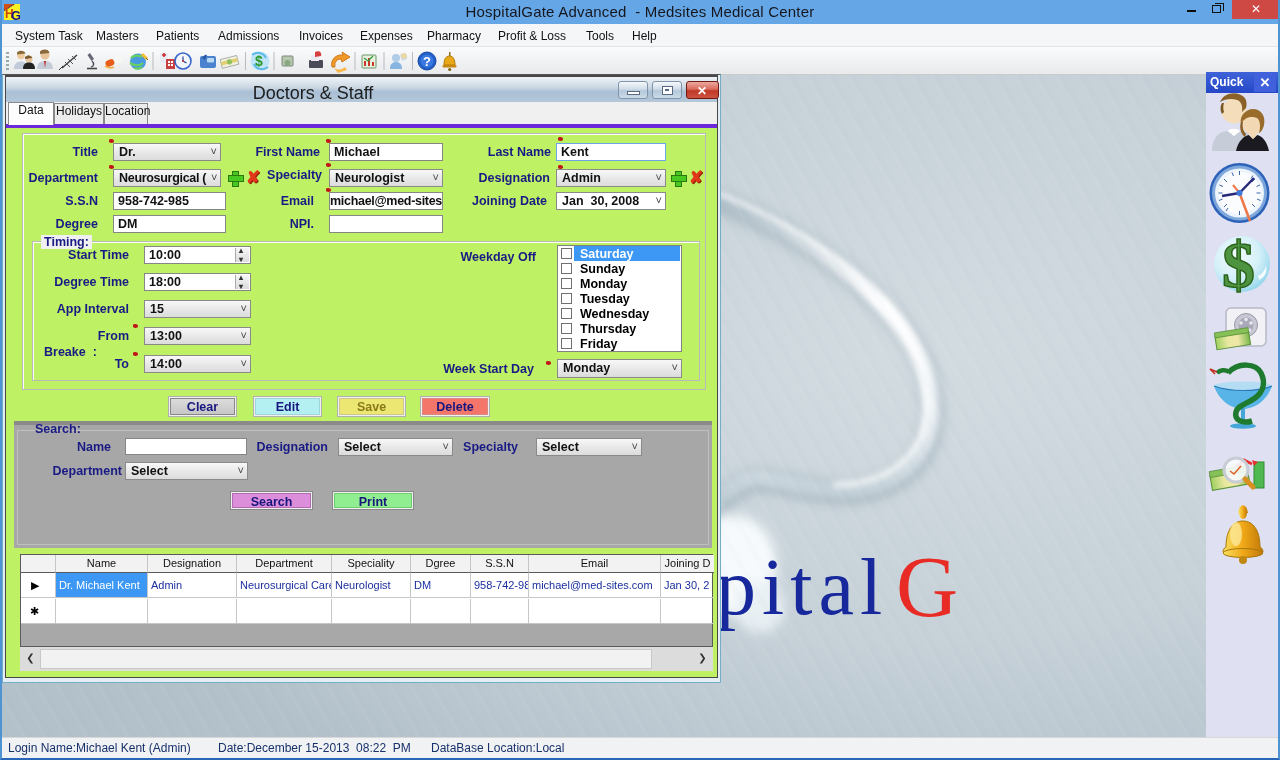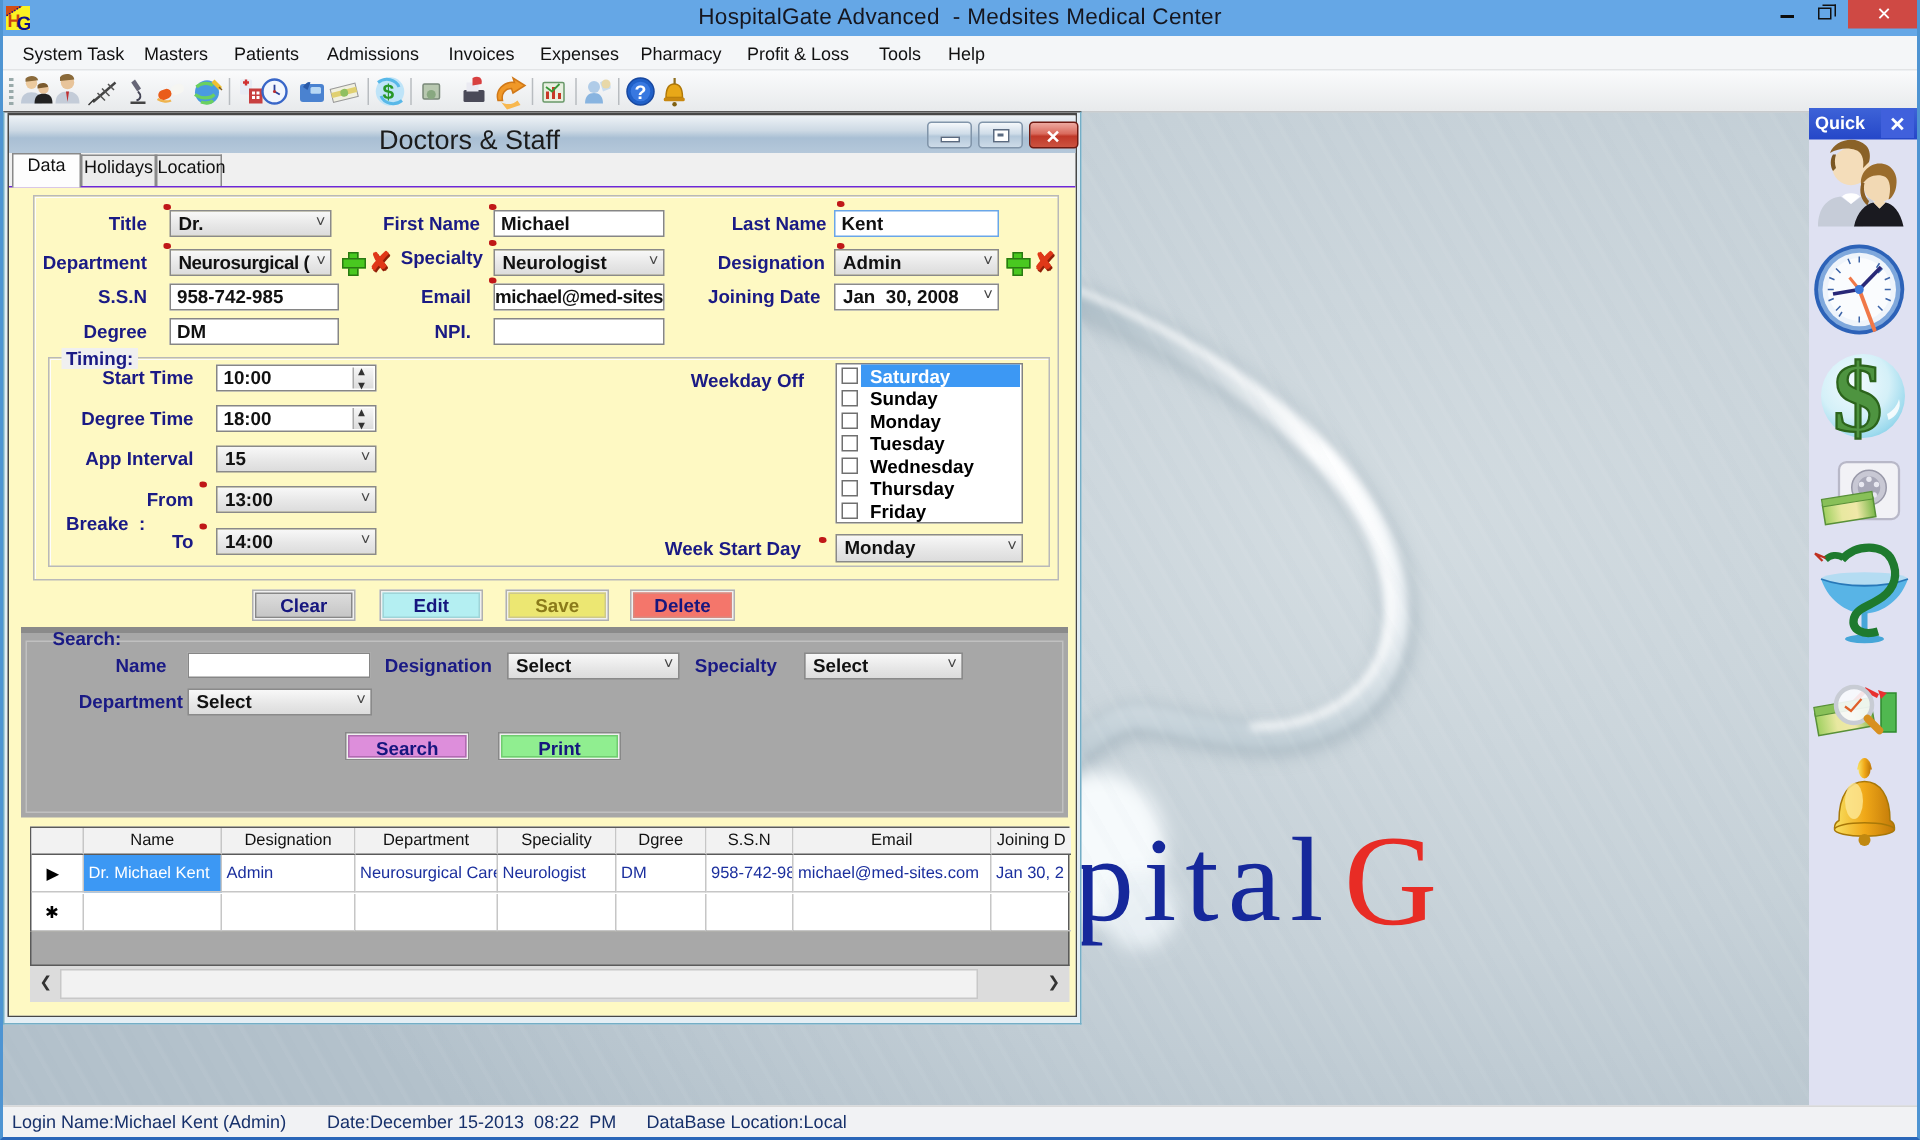--- a/index.html
+++ b/index.html
@@ -52,21 +52,21 @@
 #dbclose { left:680px; top:4px; width:33px; height:18px; border:1px solid #6e1a12; border-radius:3px; background:linear-gradient(#eda9a0 0%,#d96a5c 45%,#c03828 55%,#cc5340 100%); }
 #dbmin .g { position:absolute; left:8px; top:9px; width:13px; height:4px; background:#fff; border:1px solid #5a6a80; }
 #dbrest .g { position:absolute; left:9px; top:4px; width:11px; height:9px; background:#fff; border:1px solid #5a6a80; }
 #dbrest .g:before { content:""; position:absolute; left:2px; top:2px; width:4px; height:2px; background:#5a6a80; }
 #dbclose .g { position:absolute; left:10px; top:2px; color:#fff; font-weight:bold; font-size:12px; }
 
 
 .tab { top:26px; height:21px; background:#ececec; border:1px solid #898989; border-bottom:none; font-size:12px; color:#111; text-align:center; }
 #tabdata { left:2px; top:25px; width:46px; height:23px; background:#fdfdfd; z-index:2; }
 #tabhol { left:48px; width:50px; } #tabloc { left:98px; width:44px; }
-#tabpage { left:0px; top:47px; width:711px; height:553px; background:#fef9c3; border-top:1px solid #6d28d9; }
+#tabpage { left:0px; top:47px; width:711px; height:553px; background:#bef264; border-top:4px solid #6d28d9; }
 
 
 .gbox { border:1px solid #b9b9b9; box-shadow:1px 1px 0 #fdfdfd inset; }
 label.nv { position:absolute; color:#1a1a85; font-weight:bold; font-size:12.5px; white-space:nowrap; }
 .rd { position:absolute; width:5px; height:4px; background:#c01818; border-radius:40% 60% 50% 50%; }
 .inp { position:absolute; background:#fff; border:1px solid #868686; font-size:12.5px; font-weight:bold; color:#111; padding:1px 3px 0 4px; white-space:nowrap; overflow:hidden; }
 .cmb { position:absolute; background:linear-gradient(#f8f8f8,#e6e6e6 60%,#dcdcdc); border:1px solid #8a8a8a; font-size:12.5px; font-weight:bold; color:#111; padding:1px 14px 0 5px; white-space:nowrap; overflow:hidden; }
 .cmb:after { content:"\02C5"; position:absolute; right:3px; top:1px; font-size:11px; color:#444; font-weight:normal; }
 .spin { position:absolute; background:#fff; border:1px solid #868686; font-size:12.5px; font-weight:bold; color:#111; padding:1px 16px 0 4px; }
 .spin .ud { position:absolute; right:1px; top:1px; width:14px; bottom:1px; background:linear-gradient(#f6f6f6,#dcdcdc); border-left:1px solid #aaa; }

